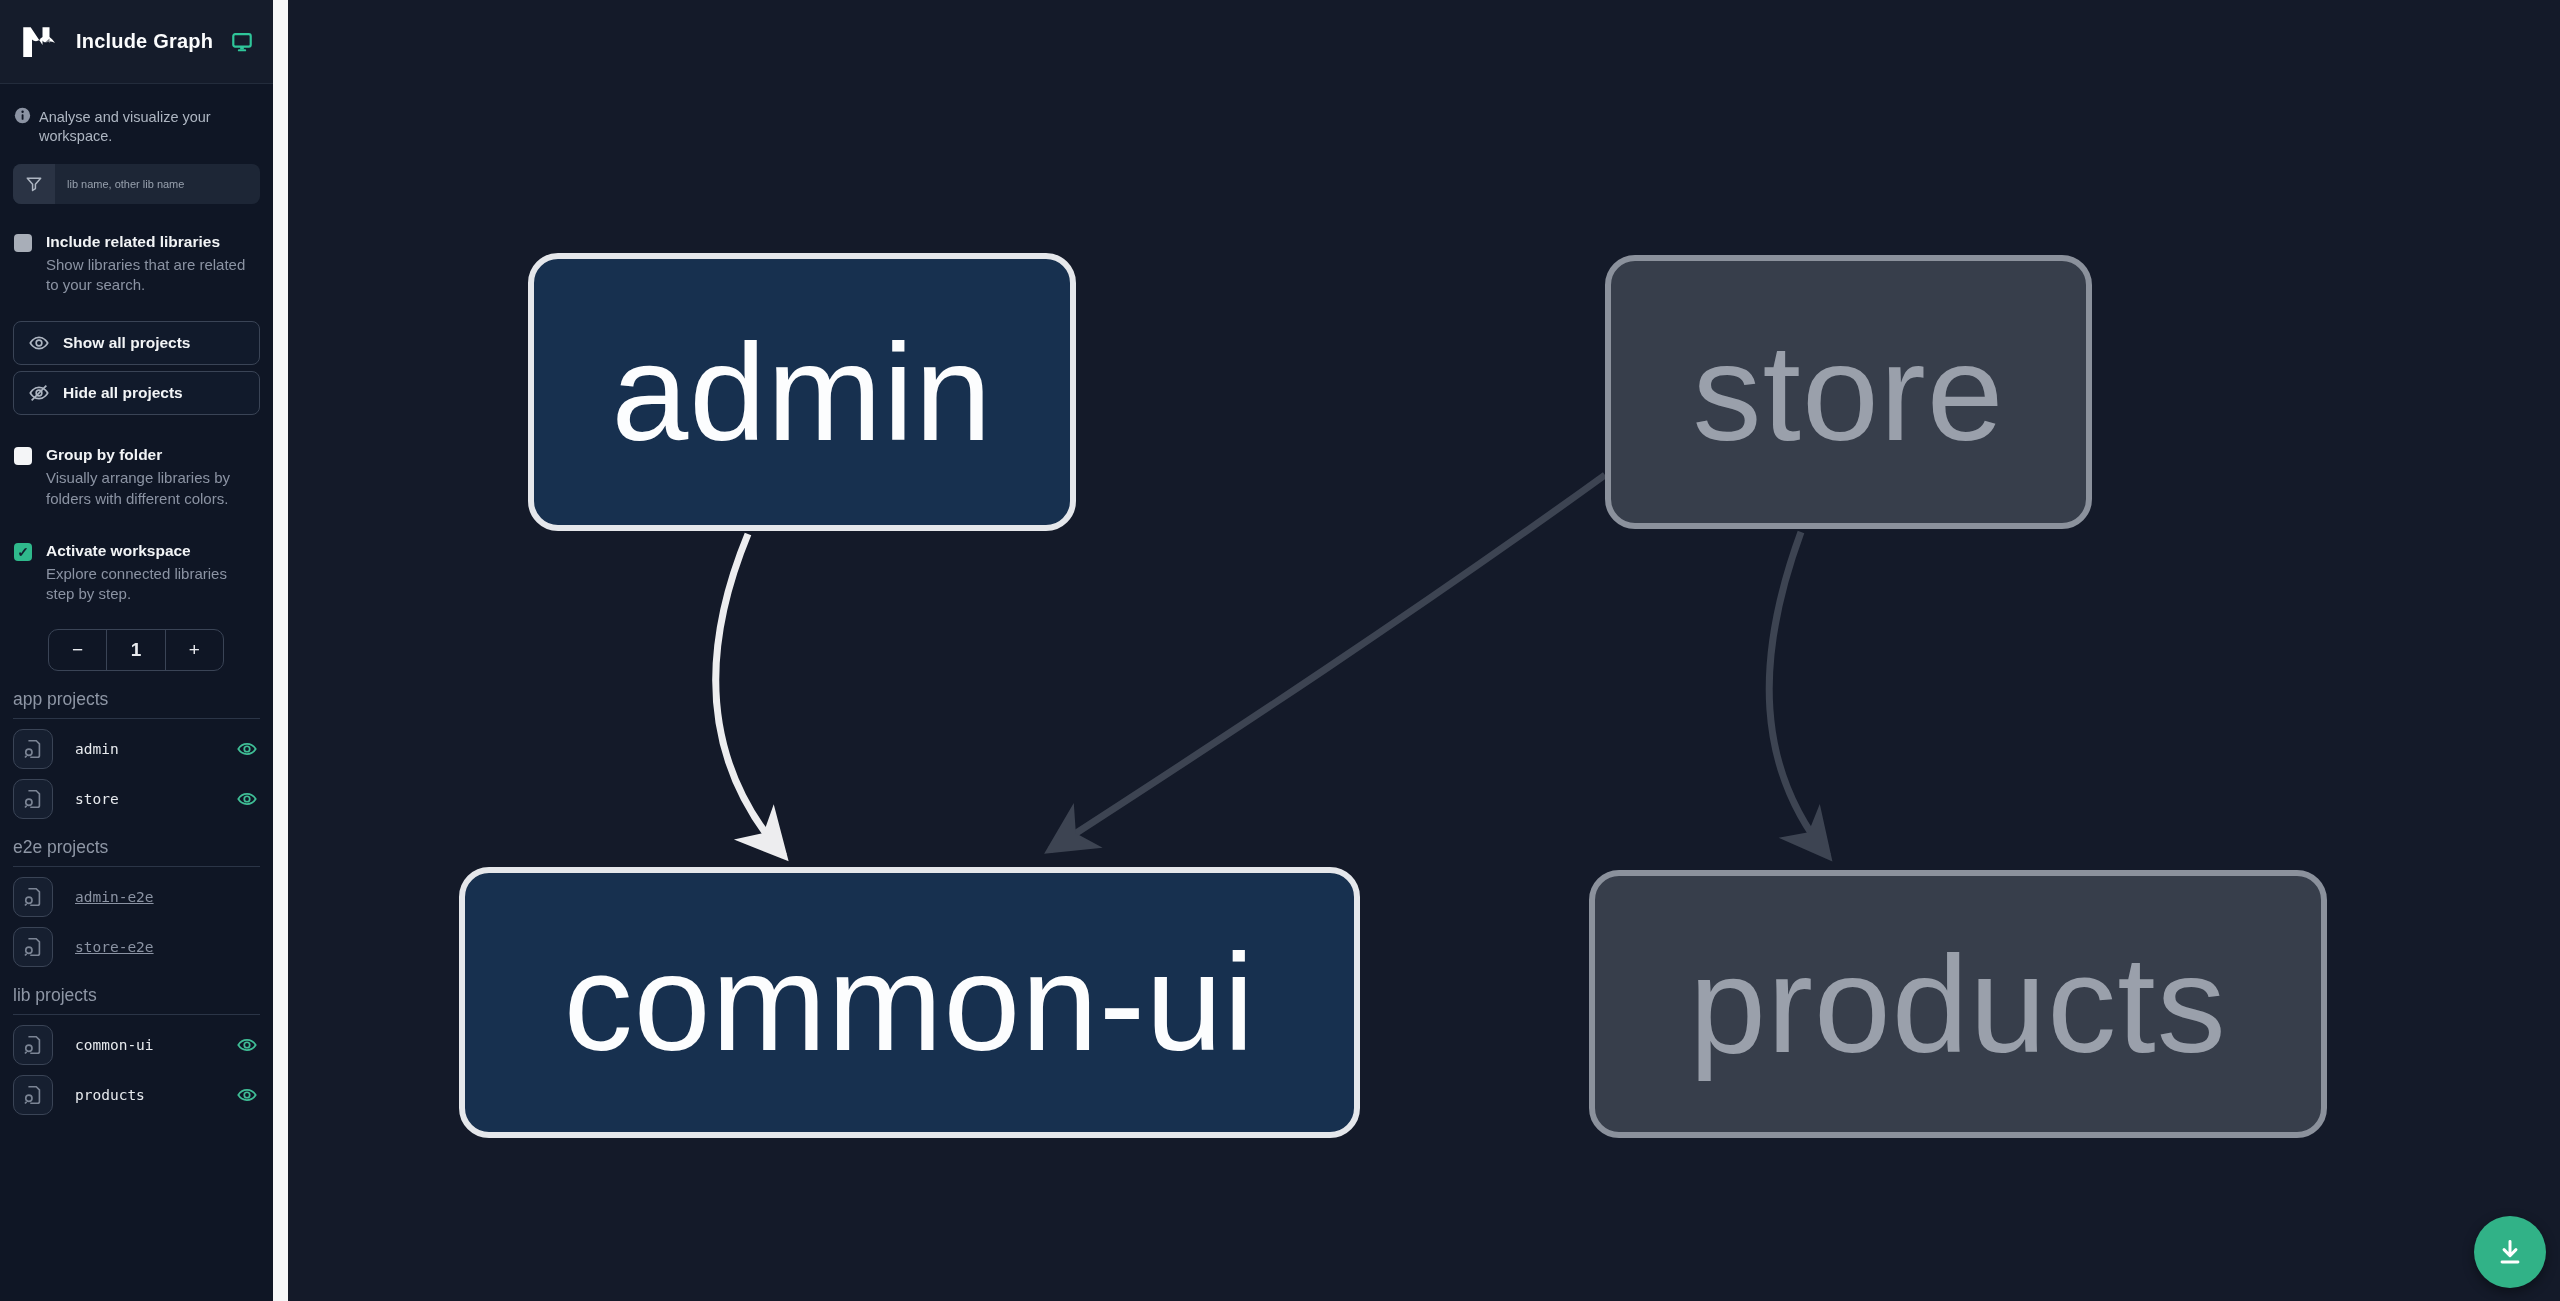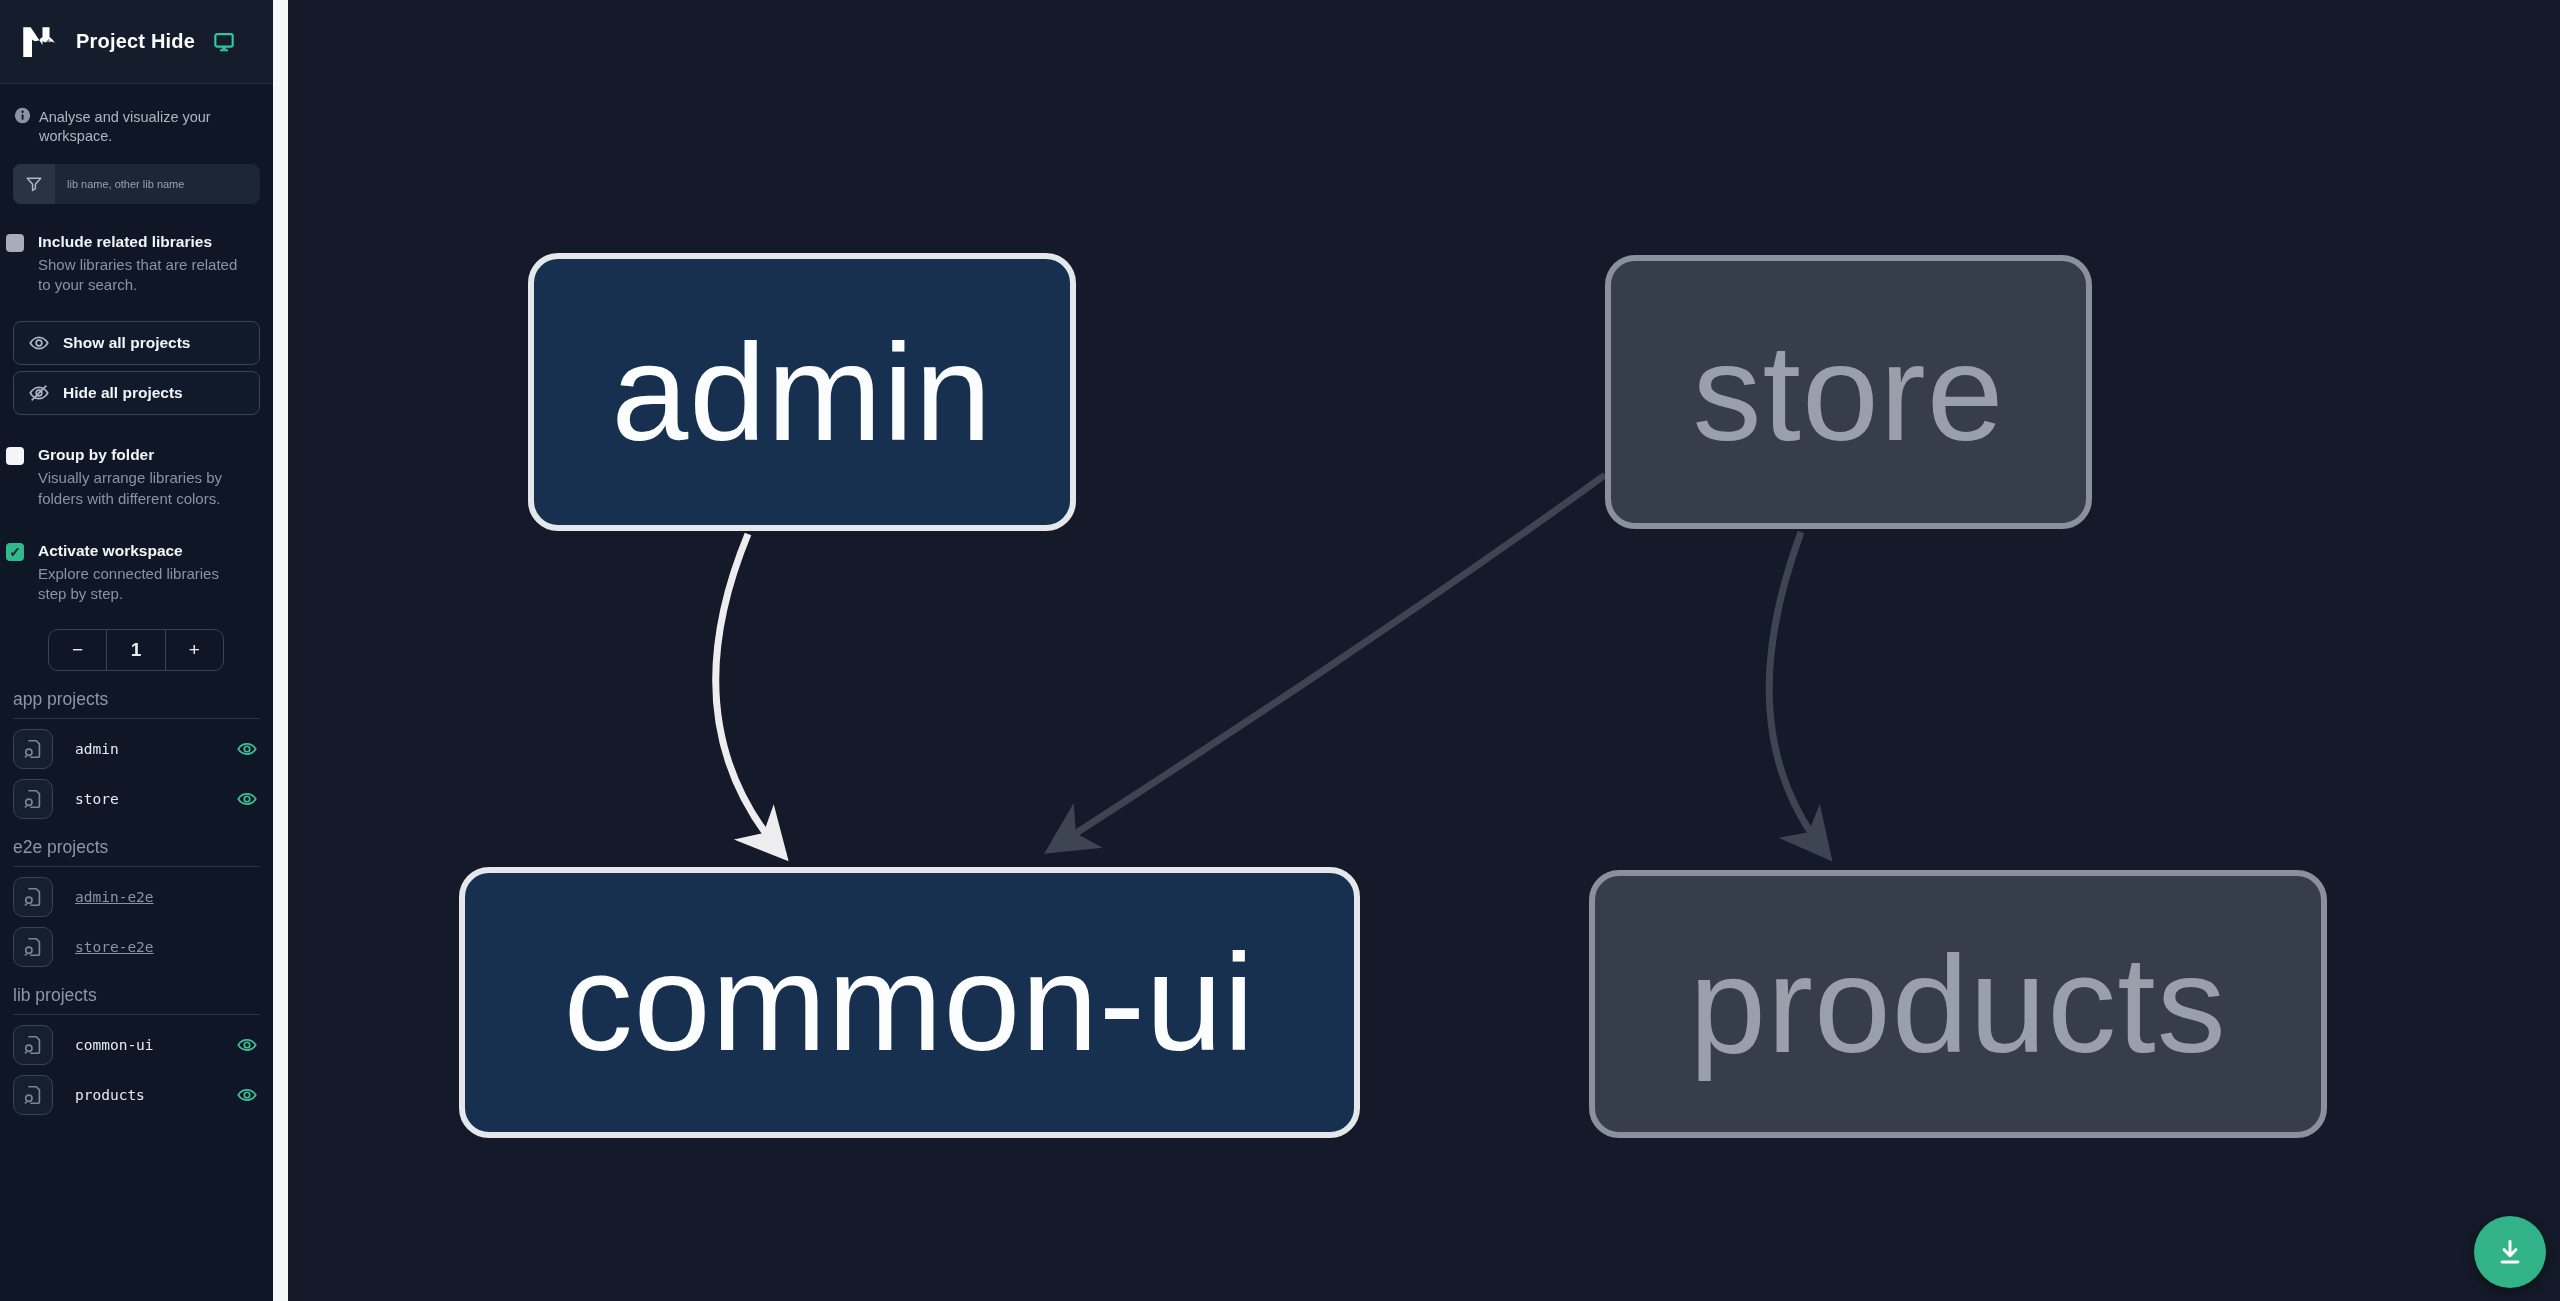--- a/index.html
+++ b/index.html
@@ -55,21 +55,21 @@
   }
   .filter-input {
     flex:1; border:none; outline:none; background:transparent;
     color:#ef4444; font-size:11px; padding:0 12px;
     font-family:"Liberation Sans", sans-serif;
   }
   .filter-input::placeholder { color:#97a0ad; }
 
   .check-row {
     display:flex; align-items:flex-start; gap:14px;
-    padding:8px 14px 10px 6px;
+    padding:8px 14px 10px 14px;
   }
   .checkbox {
     width:18px; height:18px; border-radius:4px;
     background:#a8aeb8; flex:0 0 auto; margin-top:2px;
     display:flex; align-items:center; justify-content:center;
     font-size:14px; font-weight:bold; color:#13202f;
   }
   .checkbox.bright { background:#f4f5f7; }
   .checkbox .tick { visibility:hidden; line-height:1; }
   .checkbox.checked { background:#2fb98c; }
@@ -161,21 +161,21 @@
 <body>
 
 <aside class="sidebar">
 
   <div class="sb-header">
     <svg class="nx-logo" viewBox="0 0 48 48">
       <path fill="#ffffff" d="M6 41V7h8.5L28 27.5V7h8v18c-3.5-4.5-8-5.5-11.5-3.2-2.8 1.8-6 1.6-8.5-.6V41H6z"></path>
       <path fill="#ffffff" d="M24.5 21.5c3.5-5 10.5-5.5 15 0 1.5 1.8 2.5 3.5 2.5 3.5s-3.5-2.8-7.2-1.2c-2.3 1-4.3 1-6.3-.7-1.3-1.1-2.7-1.5-4-1.6z"></path>
       <path fill="#0f1625" d="M36 25v-5l-6 5.5 2.5 2z" opacity=".55"></path>
     </svg>
-    <div class="app-title">Project Hide</div>
+    <div class="app-title">Include Graph</div>
     <svg class="monitor-icon" viewBox="0 0 24 24">
       <rect x="2.5" y="3.5" width="19" height="13.5" rx="2" fill="none" stroke="#2fc69a" stroke-width="2.4"></rect>
       <rect x="10" y="17" width="4" height="3" fill="#2fc69a"></rect>
       <rect x="7.5" y="20" width="9" height="2.2" rx="1" fill="#2fc69a"></rect>
     </svg>
   </div>
 
   <div class="sb-body">
 
     <div class="tagline-row">

